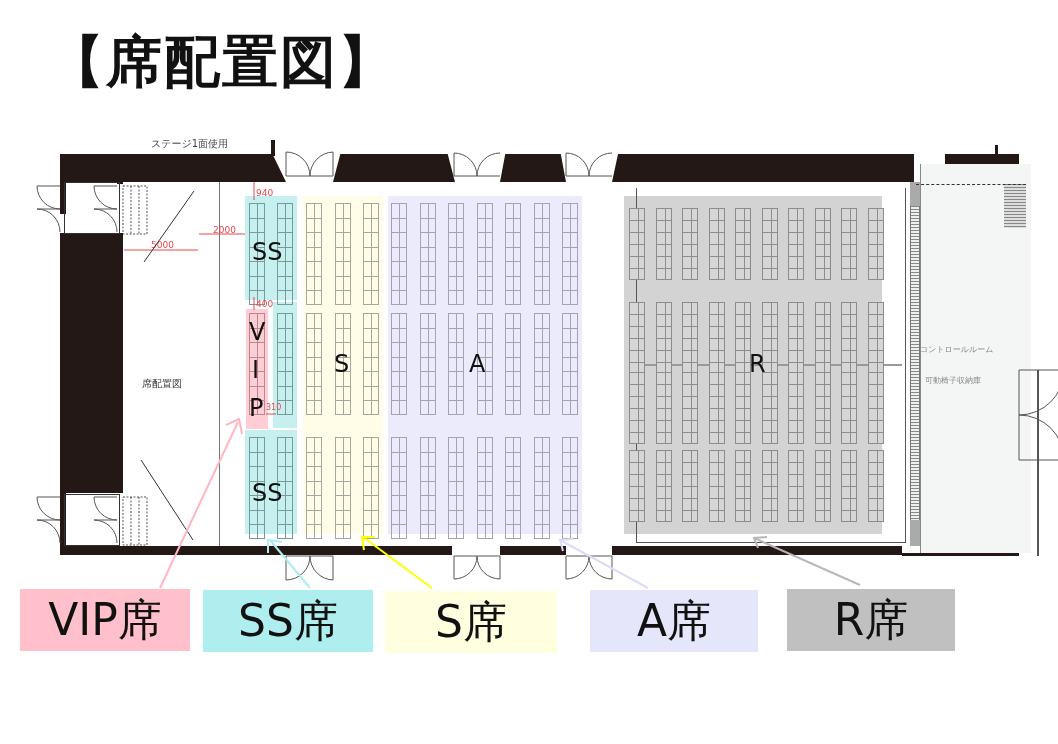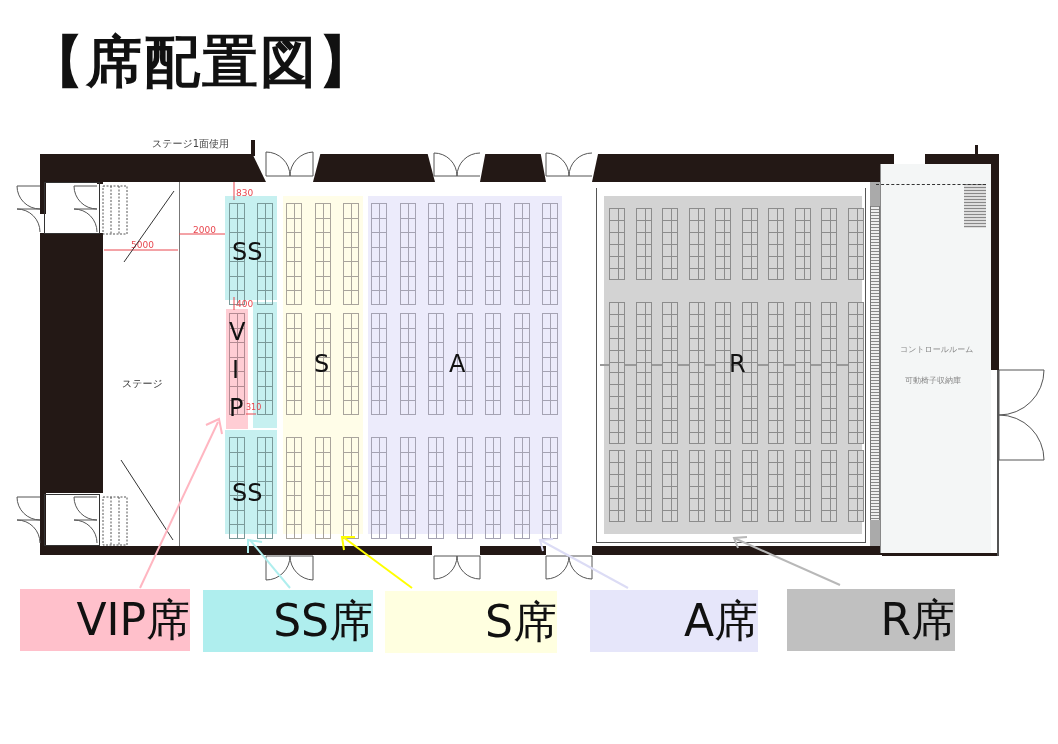--- a/index.html
+++ b/index.html
@@ -1,48 +1,48 @@
 <!DOCTYPE html>
 <html><head>
 <meta charset="utf-8">
 <style>
   html,body{margin:0;padding:0;background:#ffffff;}
   body{width:1058px;height:744px;position:relative;overflow:hidden;font-family:"DejaVu Sans","Liberation Sans",sans-serif;}
-  .abs{position:absolute;}
+  .abs{position:absolute;margin-left:20px;}
   #title{left:28px;top:22px;font-size:56px;font-weight:bold;color:#111;letter-spacing:2px;line-height:80px;}
   .wall{position:absolute;background:#231815;}
   .thin{position:absolute;border:1px solid #555;box-sizing:border-box;}
   .zone{position:absolute;}
   .seatcol{position:absolute;box-sizing:border-box;}
   .seatcol .cell{box-sizing:border-box;border:1px solid #a9a49c;border-bottom:none;height:14.5px;position:relative;}
   .seatcol .cell:last-child{border-bottom:1px solid #a9a49c;}
   .seatcol .cell::after{content:"";position:absolute;right:6px;top:0;bottom:0;border-left:1px solid #a9a49c;}
   .seatcol.a .cell{border-color:#a5a3b3;}
   .seatcol.a .cell::after{border-color:#a5a3b3;}
   .seatcol.ss .cell{border-color:#7a9a9a;}
   .seatcol.ss .cell::after{border-color:#7a9a9a;}
   .seatcol.vip .cell{border-color:#b38a92;}
   .seatcol.vip .cell::after{border-color:#b38a92;}
   .rcol .cell{box-sizing:border-box;border:1.5px solid #8c8c8c;border-bottom:none;height:12px;position:relative;background:#d6d6d6;}
   .rcol .cell:last-child{border-bottom:1.5px solid #8c8c8c;}
   .rcol .cell::after{content:"";position:absolute;right:5px;top:0;bottom:0;border-left:1.5px solid #8c8c8c;}
   .zone-label{position:absolute;font-size:24px;color:#111;}
-  .legend{position:absolute;font-size:44px;color:#111;text-align:right;line-height:62px;}
+  .legend{position:absolute;font-size:44px;color:#111;text-align:center;line-height:62px;}
   .small{position:absolute;font-size:10px;color:#444;white-space:nowrap;}
   .dim{position:absolute;font-size:9px;color:#e8474f;white-space:nowrap;}
   svg{position:absolute;left:0;top:0;overflow:visible;}
 </style>
 </head>
 <body>
 
 <div id="title" class="abs">【席配置図】</div>
 
 <div class="abs" style="left:0;top:0;width:1058px;height:744px;">
 
-  <div class="small" style="left:152px;top:137px;font-size:10px;">ステージ1面使用</div>
+  <div class="small" style="left:131px;top:137px;font-size:10px;">ステージ1面使用</div>
 
   <div class="wall" style="left:40px;top:154px;width:226px;height:28px;clip-path:polygon(0 0,94% 0,100% 100%,0 100%);"></div>
   <div class="wall" style="left:251px;top:140px;width:4px;height:16px;"></div>
   <div class="wall" style="left:313px;top:154px;width:122px;height:28px;clip-path:polygon(6% 0,94% 0,100% 100%,0 100%);"></div>
   <div class="wall" style="left:480px;top:154px;width:66px;height:28px;clip-path:polygon(8% 0,92% 0,100% 100%,0 100%);"></div>
   <div class="wall" style="left:592px;top:154px;width:302px;height:28px;clip-path:polygon(2% 0,100% 0,100% 100%,0 100%);"></div>
   <div class="wall" style="left:925px;top:154px;width:74px;height:10px;"></div>
   <div class="wall" style="left:975px;top:145px;width:3px;height:12px;"></div>
   <div class="wall" style="left:990px;top:154px;width:9px;height:216px;"></div>
   <div class="wall" style="left:970px;top:232px;width:28px;height:30px;"></div>
@@ -56,21 +56,21 @@
   <div class="wall" style="left:480px;top:546px;width:66px;height:9px;"></div>
   <div class="wall" style="left:592px;top:546px;width:290px;height:9px;"></div>
   <div class="wall" style="left:882px;top:553px;width:117px;height:3px;"></div>
 
   <div class="abs" style="left:997px;top:370px;width:2px;height:186px;background:#555;"></div>
 
   <div class="thin" style="left:44px;top:182px;width:56px;height:52px;border-color:#333;"></div>
   <div class="thin" style="left:44px;top:494px;width:56px;height:52px;border-color:#333;"></div>
 
   <div class="abs" style="left:103px;top:182px;width:76px;height:364px;border-right:1px solid #777;"></div>
-  <div class="small" style="left:122px;top:377px;font-size:10px;color:#333;">ステージ</div>
+  <div class="small" style="left:122px;top:377px;font-size:10px;color:#333;">席配置図</div>
 
   <div class="abs" style="left:880px;top:164px;width:110px;height:389px;background:#f4f6f6;border-left:1px solid #888;"></div>
   <div class="abs" style="left:870px;top:182px;width:10px;height:364px;background:repeating-linear-gradient(#888 0 1px,#eee 1px 3px);border-left:1px solid #777;border-right:1px solid #777;box-sizing:border-box;"></div>
   <div class="abs" style="left:870px;top:182px;width:10px;height:24px;background:#aaa;"></div>
   <div class="abs" style="left:870px;top:520px;width:10px;height:26px;background:#aaa;"></div>
   <div class="abs" style="left:964px;top:184px;width:22px;height:44px;background:repeating-linear-gradient(#888 0 1px,#ddd 1px 3px);"></div>
   <div class="abs" style="left:876px;top:184px;width:110px;border-top:1px dashed #333;"></div>
   <div class="small" style="left:900px;top:344px;font-size:8px;color:#888;">コントロールルーム</div>
   <div class="small" style="left:905px;top:375px;font-size:8px;color:#888;">可動椅子収納庫</div>
 
@@ -734,21 +734,21 @@
 
   <div class="zone-label" style="left:232px;top:238px;">SS</div>
   <div class="zone-label" style="left:229px;top:318px;">V</div>
   <div class="zone-label" style="left:232px;top:356px;">I</div>
   <div class="zone-label" style="left:229px;top:394px;">P</div>
   <div class="zone-label" style="left:314px;top:350px;">S</div>
   <div class="zone-label" style="left:449px;top:350px;">A</div>
   <div class="zone-label" style="left:729px;top:350px;">R</div>
   <div class="zone-label" style="left:232px;top:479px;">SS</div>
 
-  <div class="dim" style="left:236px;top:188px;">830</div>
+  <div class="dim" style="left:236px;top:188px;">940</div>
   <div class="dim" style="left:193px;top:225px;">2000</div>
   <div class="dim" style="left:131px;top:240px;">5000</div>
   <div class="dim" style="left:236px;top:299px;">400</div>
   <div class="dim" style="left:246px;top:403px;font-size:8px;">310</div>
 
   <svg width="1058" height="744">
 
     <g stroke="#e8474f" stroke-width="1" fill="none">
       <line x1="234" y1="182" x2="234" y2="200"></line>
       <line x1="179" y1="234" x2="225" y2="234"></line>

